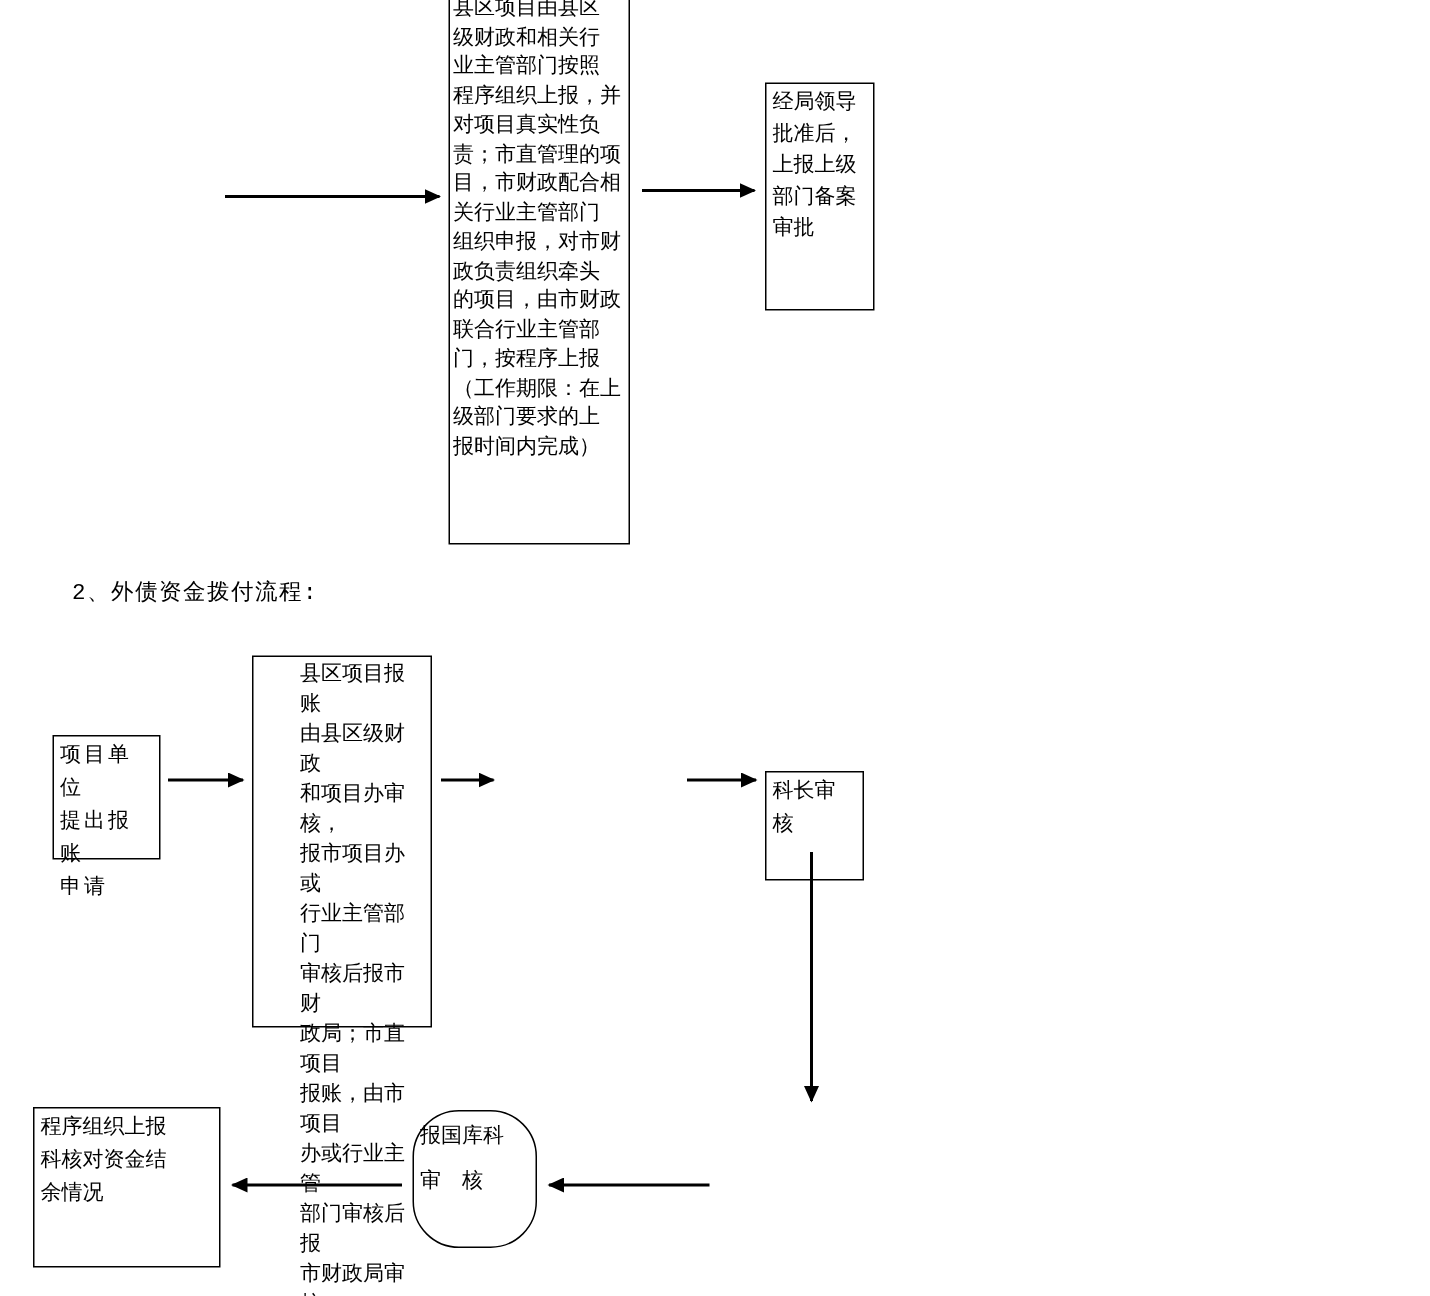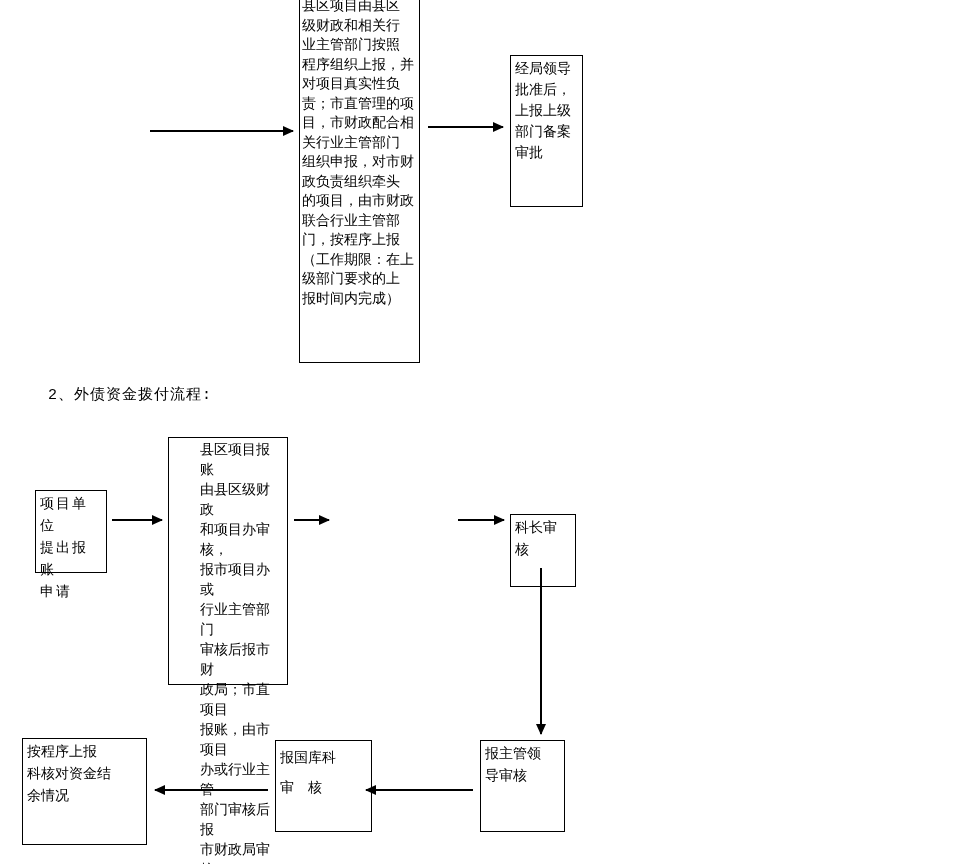--- a/index.html
+++ b/index.html
@@ -103,32 +103,28 @@
 部门审核后报
 市财政局审核。</p>
   </div>
 
 
   <div class="box b-sm2" style="left:510px; top:490px; width:66px; height:73px;margin-top:24px;">
     <p>科长审
 核</p>
   </div>
 
-  <div class="box b-sm2" style="left:480px; top:740px; width:85px; height:92px;">
-    <p>报主管领
-导审核</p>
-  </div>
 
-  <div class="box b-trea" style="left:275px; top:740px; width:97px; height:92px;">
+  <div class="box b-trea" style="left:275px; top:740px; width:83px; height:92px;border-radius:31px;">
     <p>报国库科
 审　核</p>
   </div>
 
   <div class="box b-sm2" style="left:22px; top:738px; width:125px; height:107px;">
-    <p>按程序上报
+    <p>程序组织上报
 科核对资金结
 余情况</p>
   </div>
 
   <svg id="arrows" viewBox="0 0 953 864" xmlns="http://www.w3.org/2000/svg">
     <defs>
       <marker id="ah" markerWidth="12" markerHeight="10" refX="10" refY="5" orient="auto" markerUnits="userSpaceOnUse">
         <path d="M0,0 L11,5 L0,10 Z"></path>
       </marker>
     </defs>

